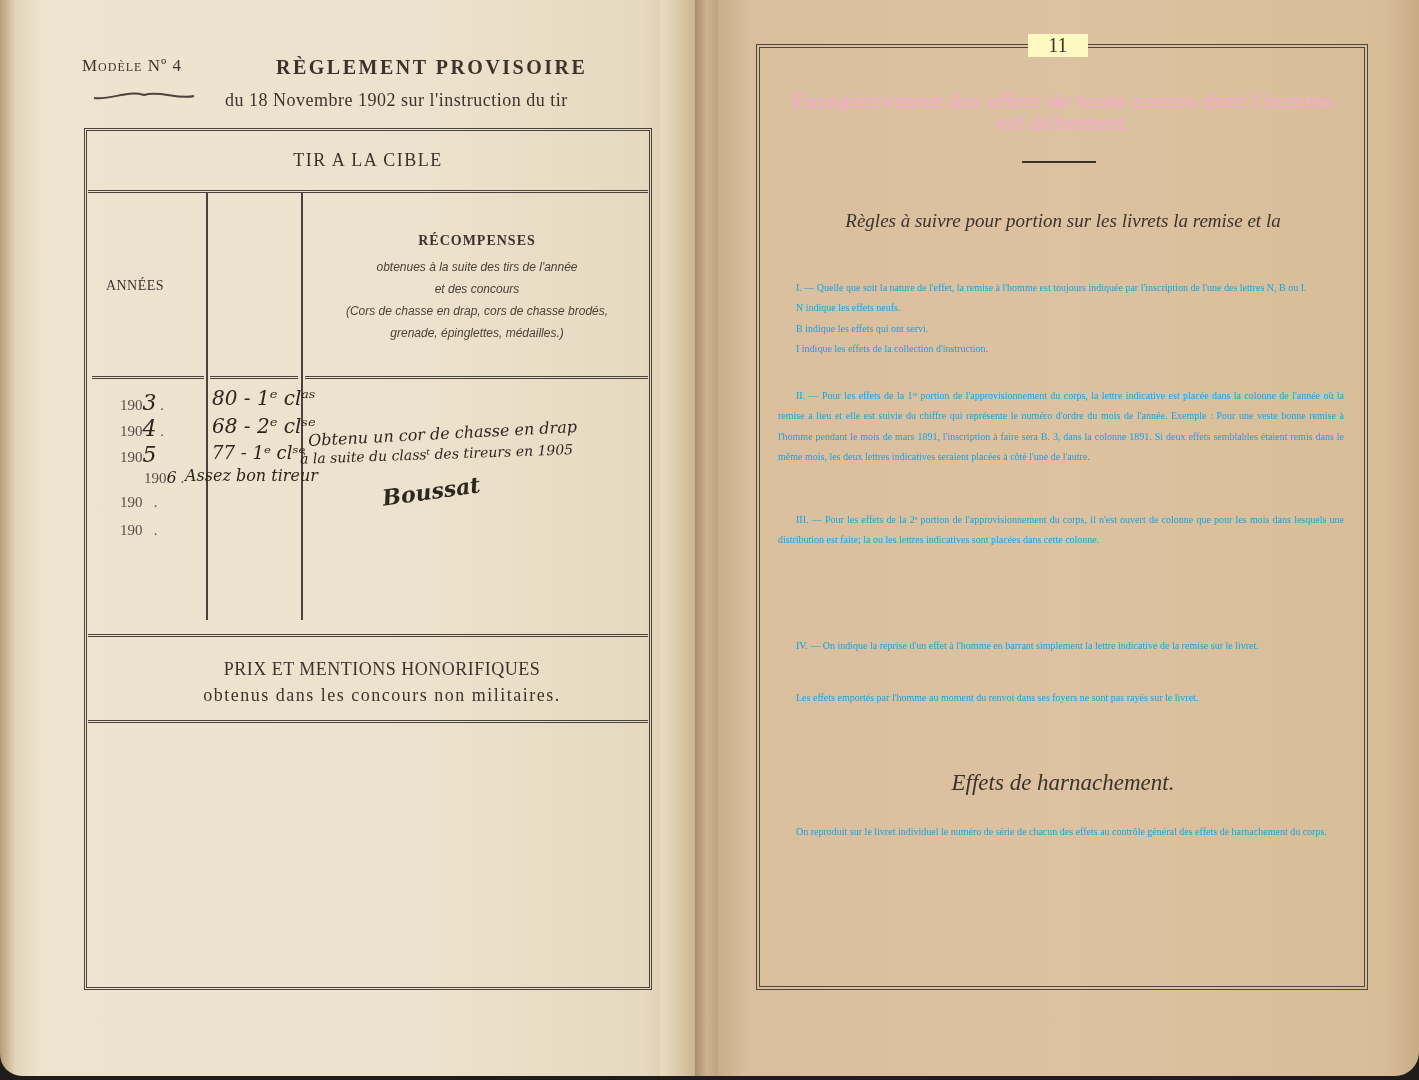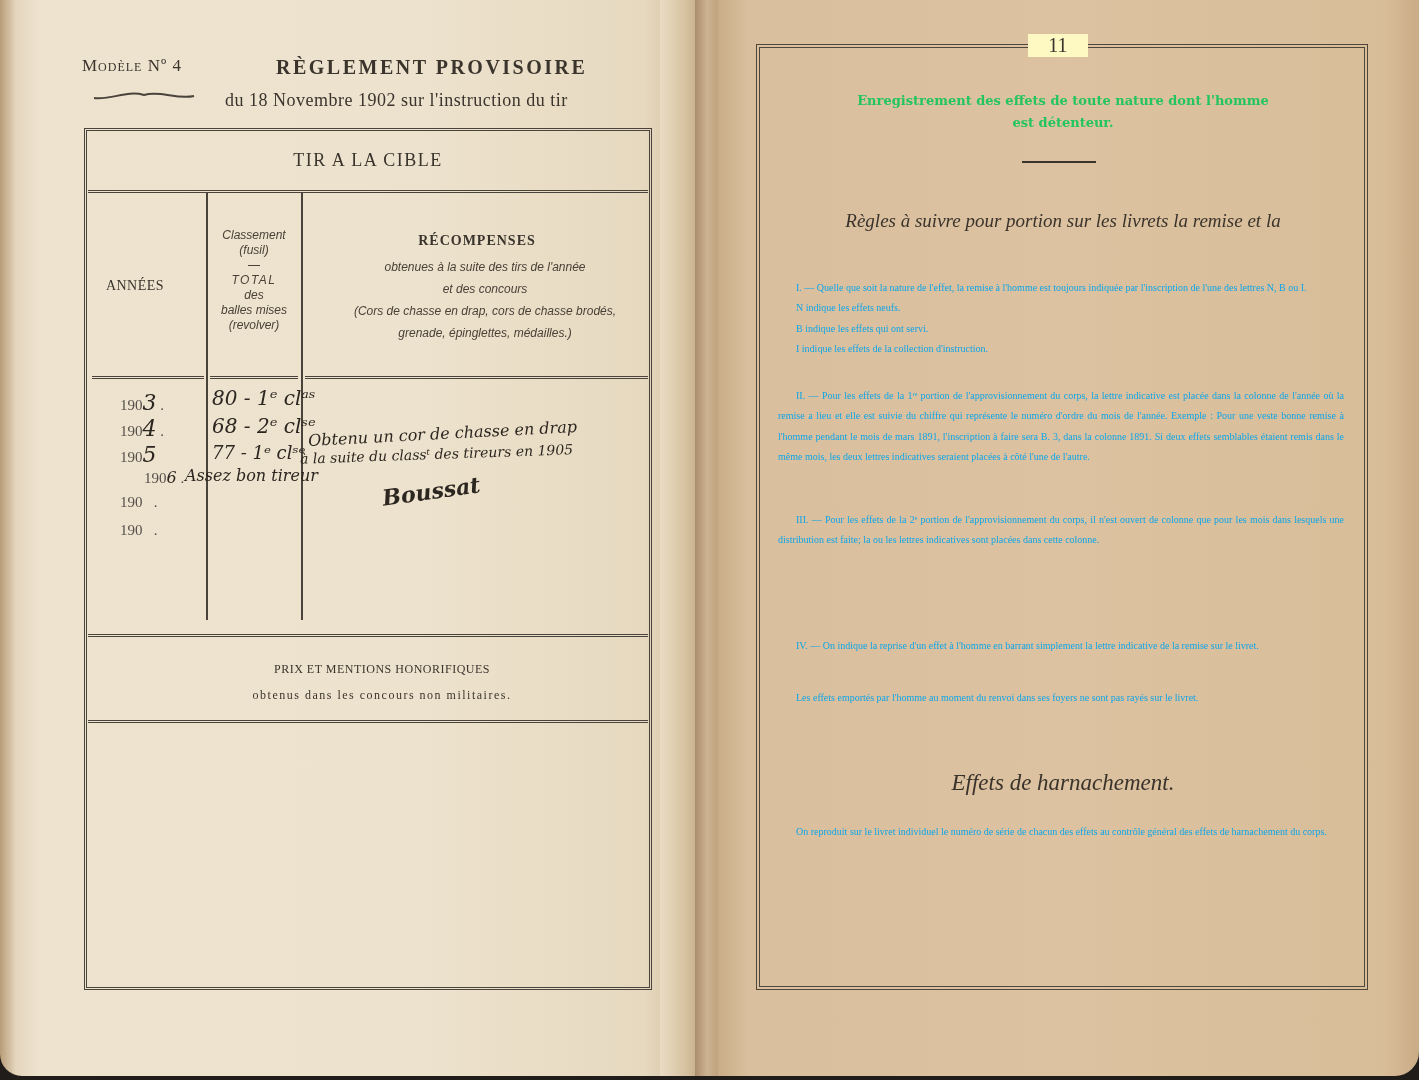--- a/index.html
+++ b/index.html
@@ -15,28 +15,28 @@
   .reg-title{left:276px;top:56px;font-size:20px;font-weight:bold;letter-spacing:2.5px;}
   .reg-sub{left:225px;top:90px;font-size:18px;letter-spacing:0.5px;}
   .swash{left:92px;top:88px;width:104px;height:14px;}
   .frame{left:84px;top:128px;width:568px;height:862px;border:3px double #4a433b;box-sizing:border-box;}
   .tir-title{left:84px;top:150px;width:568px;text-align:center;font-size:18px;letter-spacing:1.5px;}
   .hline{height:0;border-top:3px double #4a433b;}
   .vline{width:0;border-left:2px solid #4a433b;}
   .col-head{font-family:"Liberation Sans","DejaVu Sans",sans-serif;font-style:italic;font-size:12px;text-align:center;line-height:15px;color:#4a4238;}
   .annees{left:88px;top:278px;width:94px;text-align:center;font-size:14px;letter-spacing:0.5px;}
   .recomp-title{left:302px;top:233px;width:350px;text-align:center;font-size:14px;font-weight:bold;letter-spacing:1px;}
-  .recomp-text{left:302px;top:256px;width:350px;text-align:center;font-family:"Liberation Sans","DejaVu Sans",sans-serif;font-style:italic;font-size:12px;line-height:22px;color:#4a4238;padding-left:8px;}
+  .recomp-text{left:302px;top:256px;width:350px;text-align:center;font-family:"Liberation Sans","DejaVu Sans",sans-serif;font-style:italic;font-size:12px;line-height:22px;color:#4a4238;}
   .year-row{left:120px;font-size:15px;color:#56504a;}
   .hand{font-family:"DejaVu Serif",serif;font-style:italic;color:#2c2620;}
-  .prix{left:88px;top:656px;width:588px;text-align:center;font-size:12px;line-height:26px;letter-spacing:0.5px;}
+  .prix{left:88px;top:656px;width:588px;text-align:center;font-size:18px;line-height:26px;letter-spacing:0.5px;}
   
   .rframe{left:756px;top:44px;width:612px;height:946px;border:4px double #4f463c;box-sizing:border-box;}
   .pagenum{left:1028px;top:34px;width:60px;text-align:center;font-size:20px;background:#fef9c3;}
-  .r-head{left:776px;top:90px;width:574px;text-align:center;font-family:"DejaVu Serif",serif;font-weight:bold;font-size:13px;line-height:22px;color:#22c55e;}
+  .r-head{left:776px;top:90px;width:574px;text-align:center;font-family:"DejaVu Serif",serif;font-weight:normal;font-size:19px;line-height:22px;color:#f9a8d4;}
   .r-rule{left:1022px;top:161px;width:74px;border-top:2px solid #3a332c;}
   .r-rules{left:776px;top:208px;width:574px;text-align:center;font-style:italic;font-size:19px;line-height:26px;color:#3a332c;}
   .para{left:778px;width:566px;font-size:10px;line-height:20.3px;text-align:justify;color:#0ea5e9;}
   .para p{margin:0;}
   .ind{text-indent:18px;}
   .effets{left:776px;top:770px;width:574px;text-align:center;font-style:italic;font-size:23px;color:#3a332c;}
 </style>
 </head>
 <body>
 
@@ -49,29 +49,20 @@
   <div class="abs reg-sub">du 18 Novembre 1902 sur l'instruction du tir</div>
 
   <div class="abs frame"></div>
   <div class="abs tir-title">TIR A LA CIBLE</div>
   <div class="abs hline" style="left:88px;top:190px;width:560px;"></div>
 
   <div class="abs vline" style="left:206px;top:192px;height:428px;"></div>
   <div class="abs vline" style="left:301px;top:192px;height:428px;"></div>
 
   <div class="abs annees">ANNÉES</div>
-  <div class="abs col-head" style="left:208px;top:228px;width:92px;">
-    <div>Classement</div>
-    <div>(fusil)</div>
-    <div>—</div>
-    <div style="letter-spacing:1.5px;">TOTAL</div>
-    <div>des</div>
-    <div>balles mises</div>
-    <div>(revolver)</div>
-  </div>
   <div class="abs recomp-title">RÉCOMPENSES</div>
   <div class="abs recomp-text">
     <div>obtenues à la suite des tirs de l'année</div>
     <div>et des concours</div>
     <div>(Cors de chasse en drap, cors de chasse brodés,</div>
     <div>grenade, épinglettes, médailles.)</div>
   </div>
 
   <div class="abs hline" style="left:92px;top:376px;width:112px;"></div>
   <div class="abs hline" style="left:210px;top:376px;width:88px;"></div>

